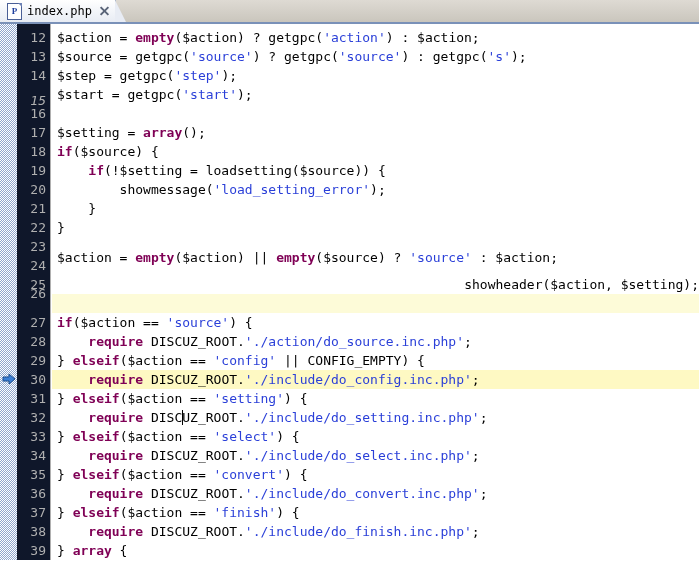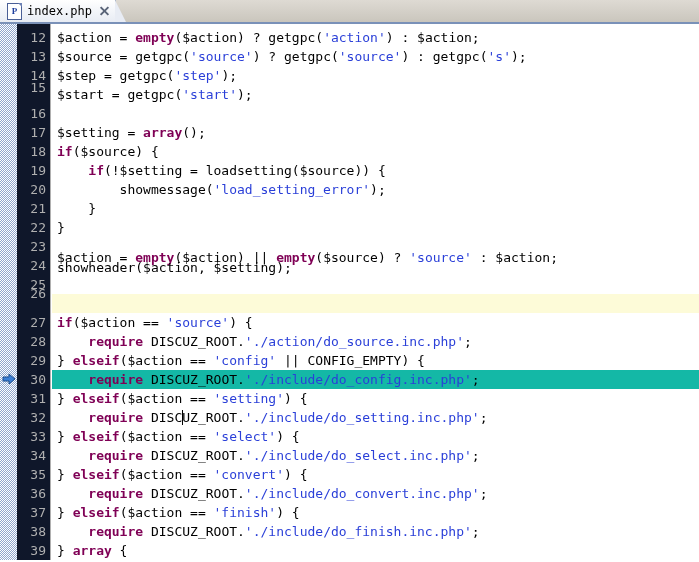--- a/index.html
+++ b/index.html
@@ -190,21 +190,21 @@
     font-family: "DejaVu Sans Mono", "Liberation Mono", monospace;
     font-size: 13px;
     color: #000000;
     padding-left: 5px;
     box-sizing: border-box;
   }
   .code-line.hl-yellow {
     background: #fdfbd8;
   }
   .code-line.hl-green {
-    background: #14b8a6;
+    background: #fef9c3;
   }
 
   
   .t-plain   { color: #000000; }
   .t-kw      { color: #7f0055; font-weight: bold; }
   .t-str     { color: #2a3fd8; }
 
   
   #text-caret {
     position: absolute;
@@ -248,21 +248,21 @@
     <div id="debug-arrow" style="top: 348px;">
       <svg width="14" height="14" viewBox="0 0 14 14" xmlns="http://www.w3.org/2000/svg">
         <path d="M1 5 L7 5 L7 2 L13 7 L7 12 L7 9 L1 9 Z" fill="#3b7fd4" stroke="#1d4f90" stroke-width="1" stroke-linejoin="round"></path>
       </svg>
     </div>
 
     <div id="line-gutter">
         <div class="gutter-num" style="top: 4px;">12</div>
         <div class="gutter-num" style="top: 23px;">13</div>
         <div class="gutter-num" style="top: 42px;">14</div>
-        <div class="gutter-num" style="top: 54px;">15</div>
+        <div class="gutter-num" style="top: 67px; font-style: italic;">15</div>
         <div class="gutter-num" style="top: 80px; text-align: center;">16</div>
         <div class="gutter-num" style="top: 99px;">17</div>
         <div class="gutter-num" style="top: 118px;">18</div>
         <div class="gutter-num" style="top: 137px;">19</div>
         <div class="gutter-num" style="top: 156px;">20</div>
         <div class="gutter-num" style="top: 175px;">21</div>
         <div class="gutter-num" style="top: 194px;">22</div>
         <div class="gutter-num" style="top: 213px;">23</div>
         <div class="gutter-num" style="top: 232px;">24</div>
         <div class="gutter-num" style="top: 251px;">25</div>
@@ -289,21 +289,21 @@
         <div class="code-line" style="top: 61px;"><span class="t-plain">$start = getgpc(</span><span class="t-str">'start'</span><span class="t-plain">);</span></div>
         <div class="code-line" style="top: 80px;">&nbsp;</div>
         <div class="code-line" style="top: 99px;"><span class="t-plain">$setting = </span><span class="t-kw">array</span><span class="t-plain">();</span></div>
         <div class="code-line" style="top: 118px;"><span class="t-kw">if</span><span class="t-plain">($source) {</span></div>
         <div class="code-line" style="top: 137px;"><span class="t-plain">    </span><span class="t-kw">if</span><span class="t-plain">(!$setting = loadsetting($source)) {</span></div>
         <div class="code-line" style="top: 156px;"><span class="t-plain">        showmessage(</span><span class="t-str">'load_setting_error'</span><span class="t-plain">);</span></div>
         <div class="code-line" style="top: 175px;"><span class="t-plain">    }</span></div>
         <div class="code-line" style="top: 194px;"><span class="t-plain">}</span></div>
         <div class="code-line" style="top: 213px;">&nbsp;</div>
         <div class="code-line" style="top: 224px;"><span class="t-plain">$action = </span><span class="t-kw">empty</span><span class="t-plain">($action) || </span><span class="t-kw">empty</span><span class="t-plain">($source) ? </span><span class="t-str">'source'</span><span class="t-plain"> : $action;</span></div>
-        <div class="code-line" style="top: 234px;"><span class="t-plain">showheader($action, $setting);</span></div>
+        <div class="code-line" style="top: 251px; text-align: right;"><span class="t-plain">showheader($action, $setting);</span></div>
         <div class="code-line hl-yellow" style="top: 270px;">&nbsp;</div>
         <div class="code-line" style="top: 289px;"><span class="t-kw">if</span><span class="t-plain">($action == </span><span class="t-str">'source'</span><span class="t-plain">) {</span></div>
         <div class="code-line" style="top: 308px;"><span class="t-plain">    </span><span class="t-kw">require</span><span class="t-plain"> DISCUZ_ROOT.</span><span class="t-str">'./action/do_source.inc.php'</span><span class="t-plain">;</span></div>
         <div class="code-line" style="top: 327px;"><span class="t-plain">} </span><span class="t-kw">elseif</span><span class="t-plain">($action == </span><span class="t-str">'config'</span><span class="t-plain"> || CONFIG_EMPTY) {</span></div>
         <div class="code-line hl-green" style="top: 346px;"><span class="t-plain">    </span><span class="t-kw">require</span><span class="t-plain"> DISCUZ_ROOT.</span><span class="t-str">'./include/do_config.inc.php'</span><span class="t-plain">;</span></div>
         <div class="code-line" style="top: 365px;"><span class="t-plain">} </span><span class="t-kw">elseif</span><span class="t-plain">($action == </span><span class="t-str">'setting'</span><span class="t-plain">) {</span></div>
         <div class="code-line" style="top: 384px;"><span class="t-plain">    </span><span class="t-kw">require</span><span class="t-plain"> DISCUZ_ROOT.</span><span class="t-str">'./include/do_setting.inc.php'</span><span class="t-plain">;</span></div>
         <div class="code-line" style="top: 403px;"><span class="t-plain">} </span><span class="t-kw">elseif</span><span class="t-plain">($action == </span><span class="t-str">'select'</span><span class="t-plain">) {</span></div>
         <div class="code-line" style="top: 422px;"><span class="t-plain">    </span><span class="t-kw">require</span><span class="t-plain"> DISCUZ_ROOT.</span><span class="t-str">'./include/do_select.inc.php'</span><span class="t-plain">;</span></div>
         <div class="code-line" style="top: 441px;"><span class="t-plain">} </span><span class="t-kw">elseif</span><span class="t-plain">($action == </span><span class="t-str">'convert'</span><span class="t-plain">) {</span></div>

